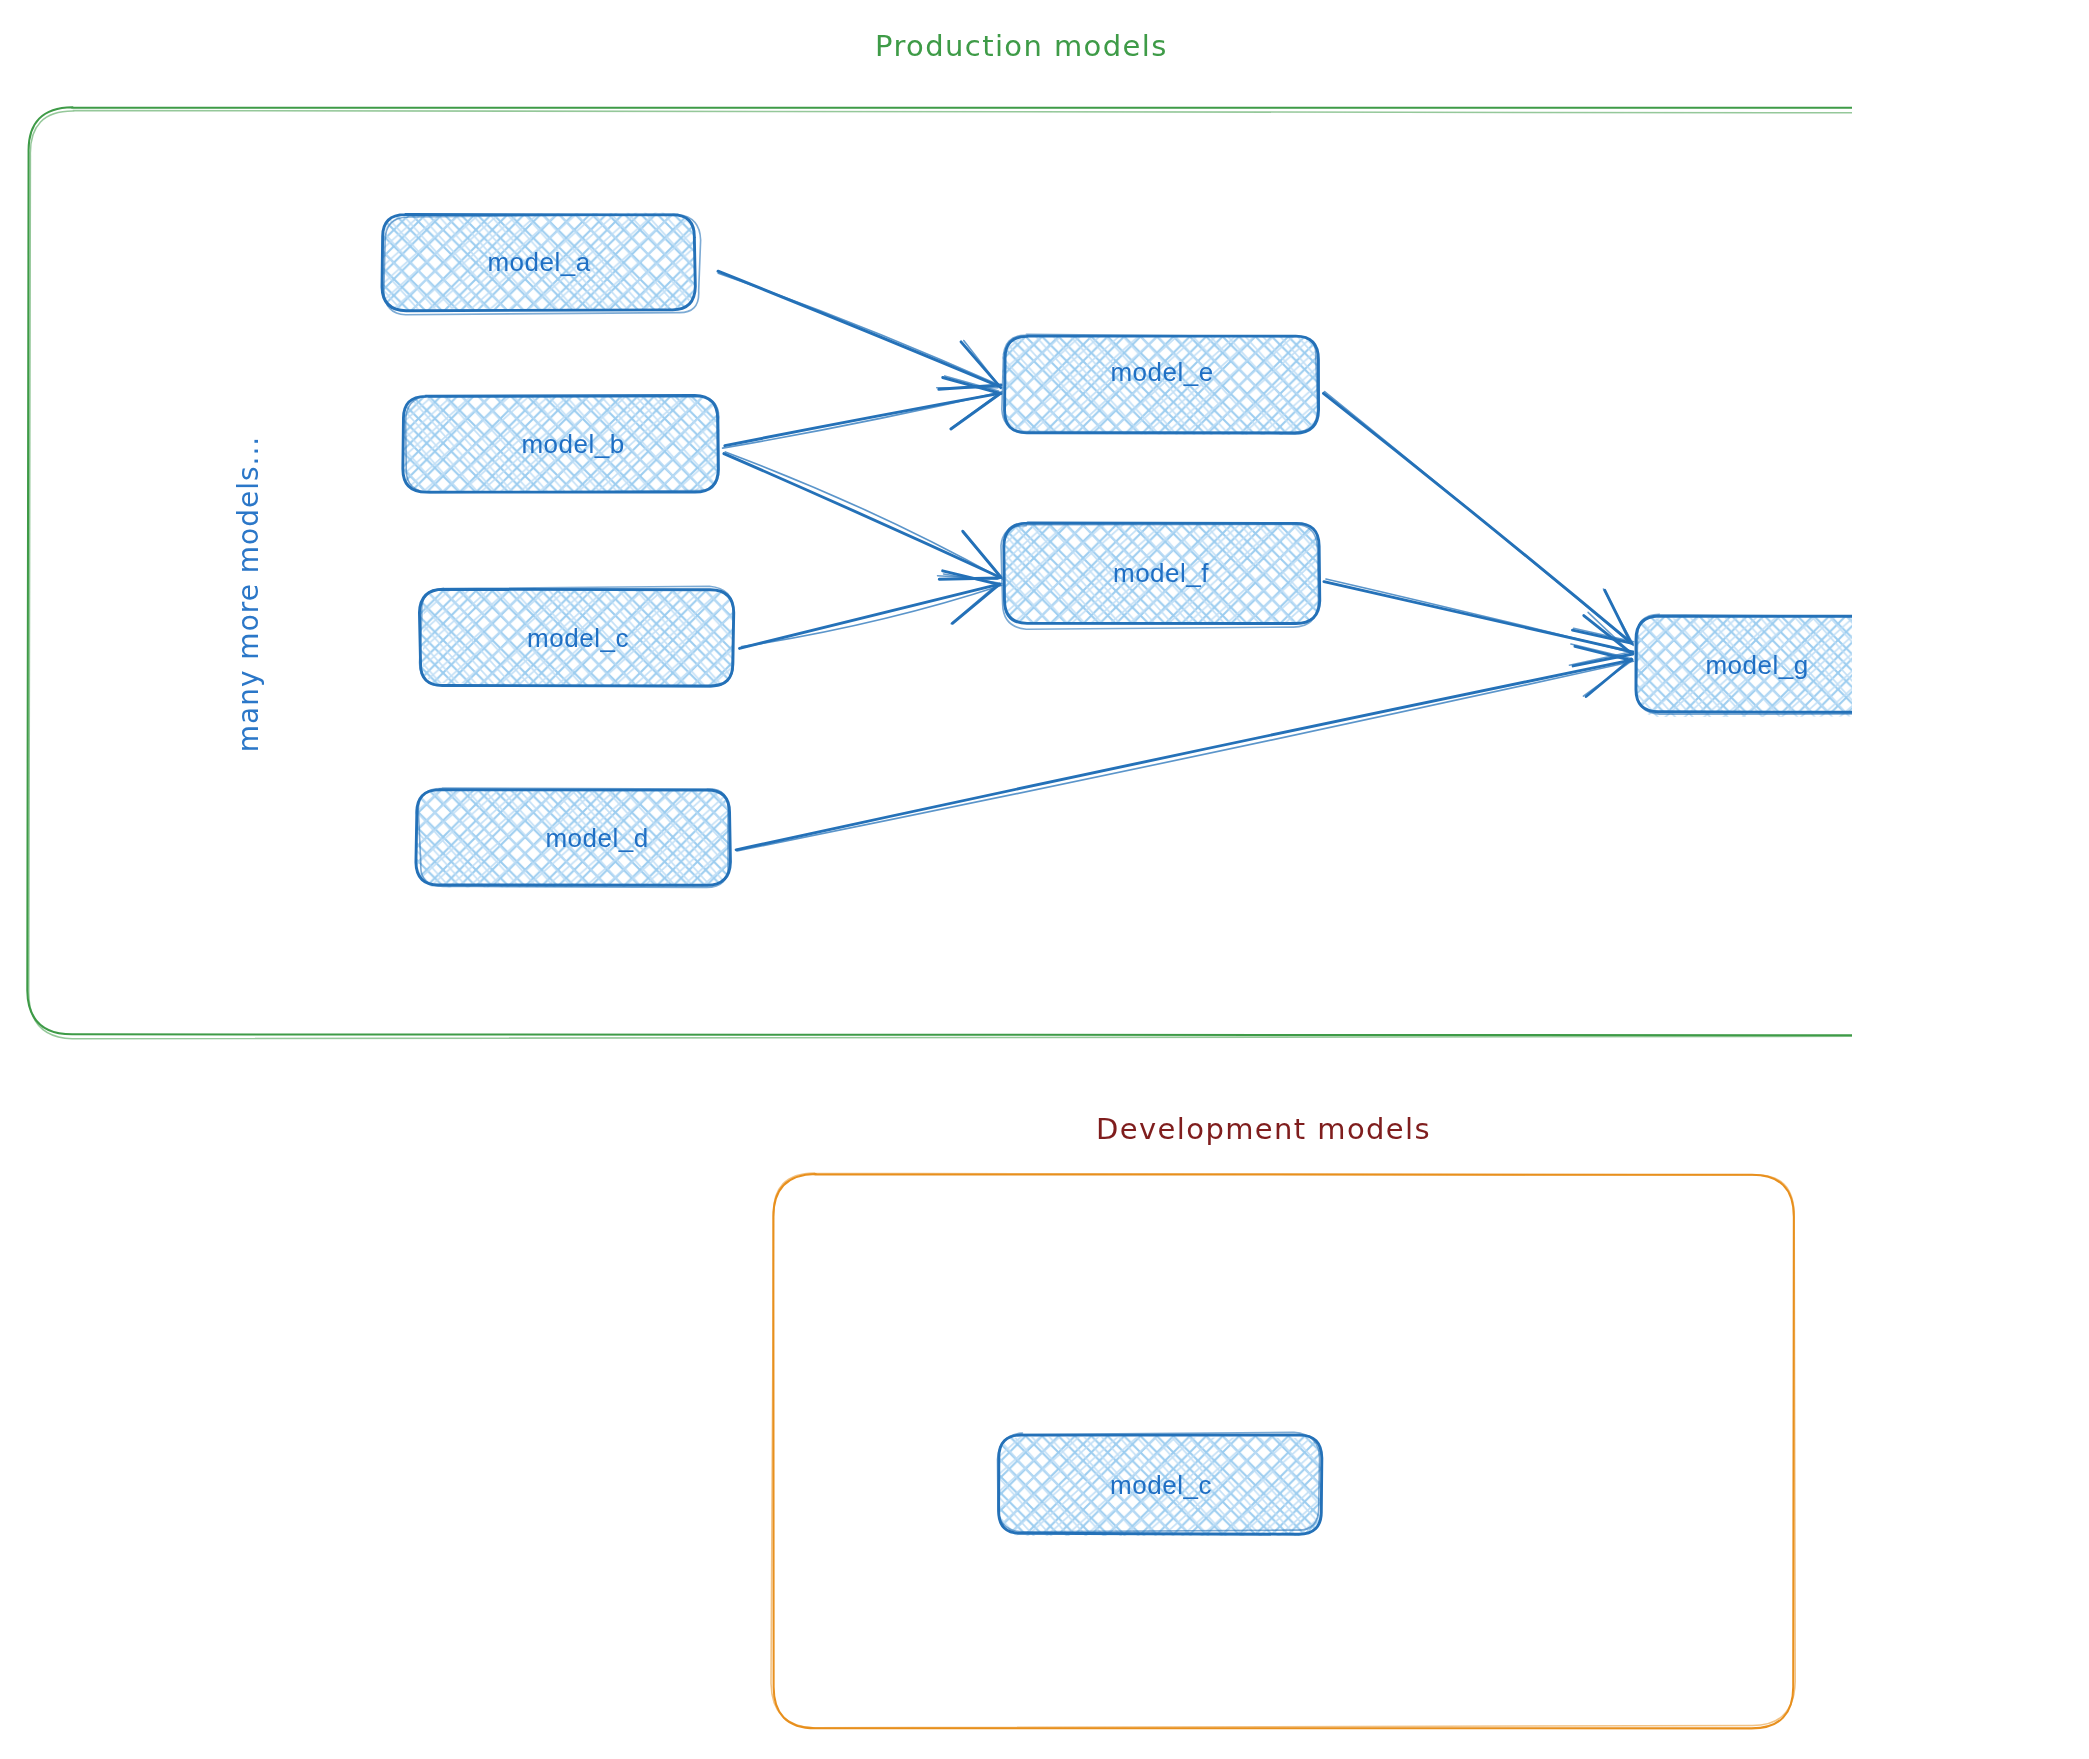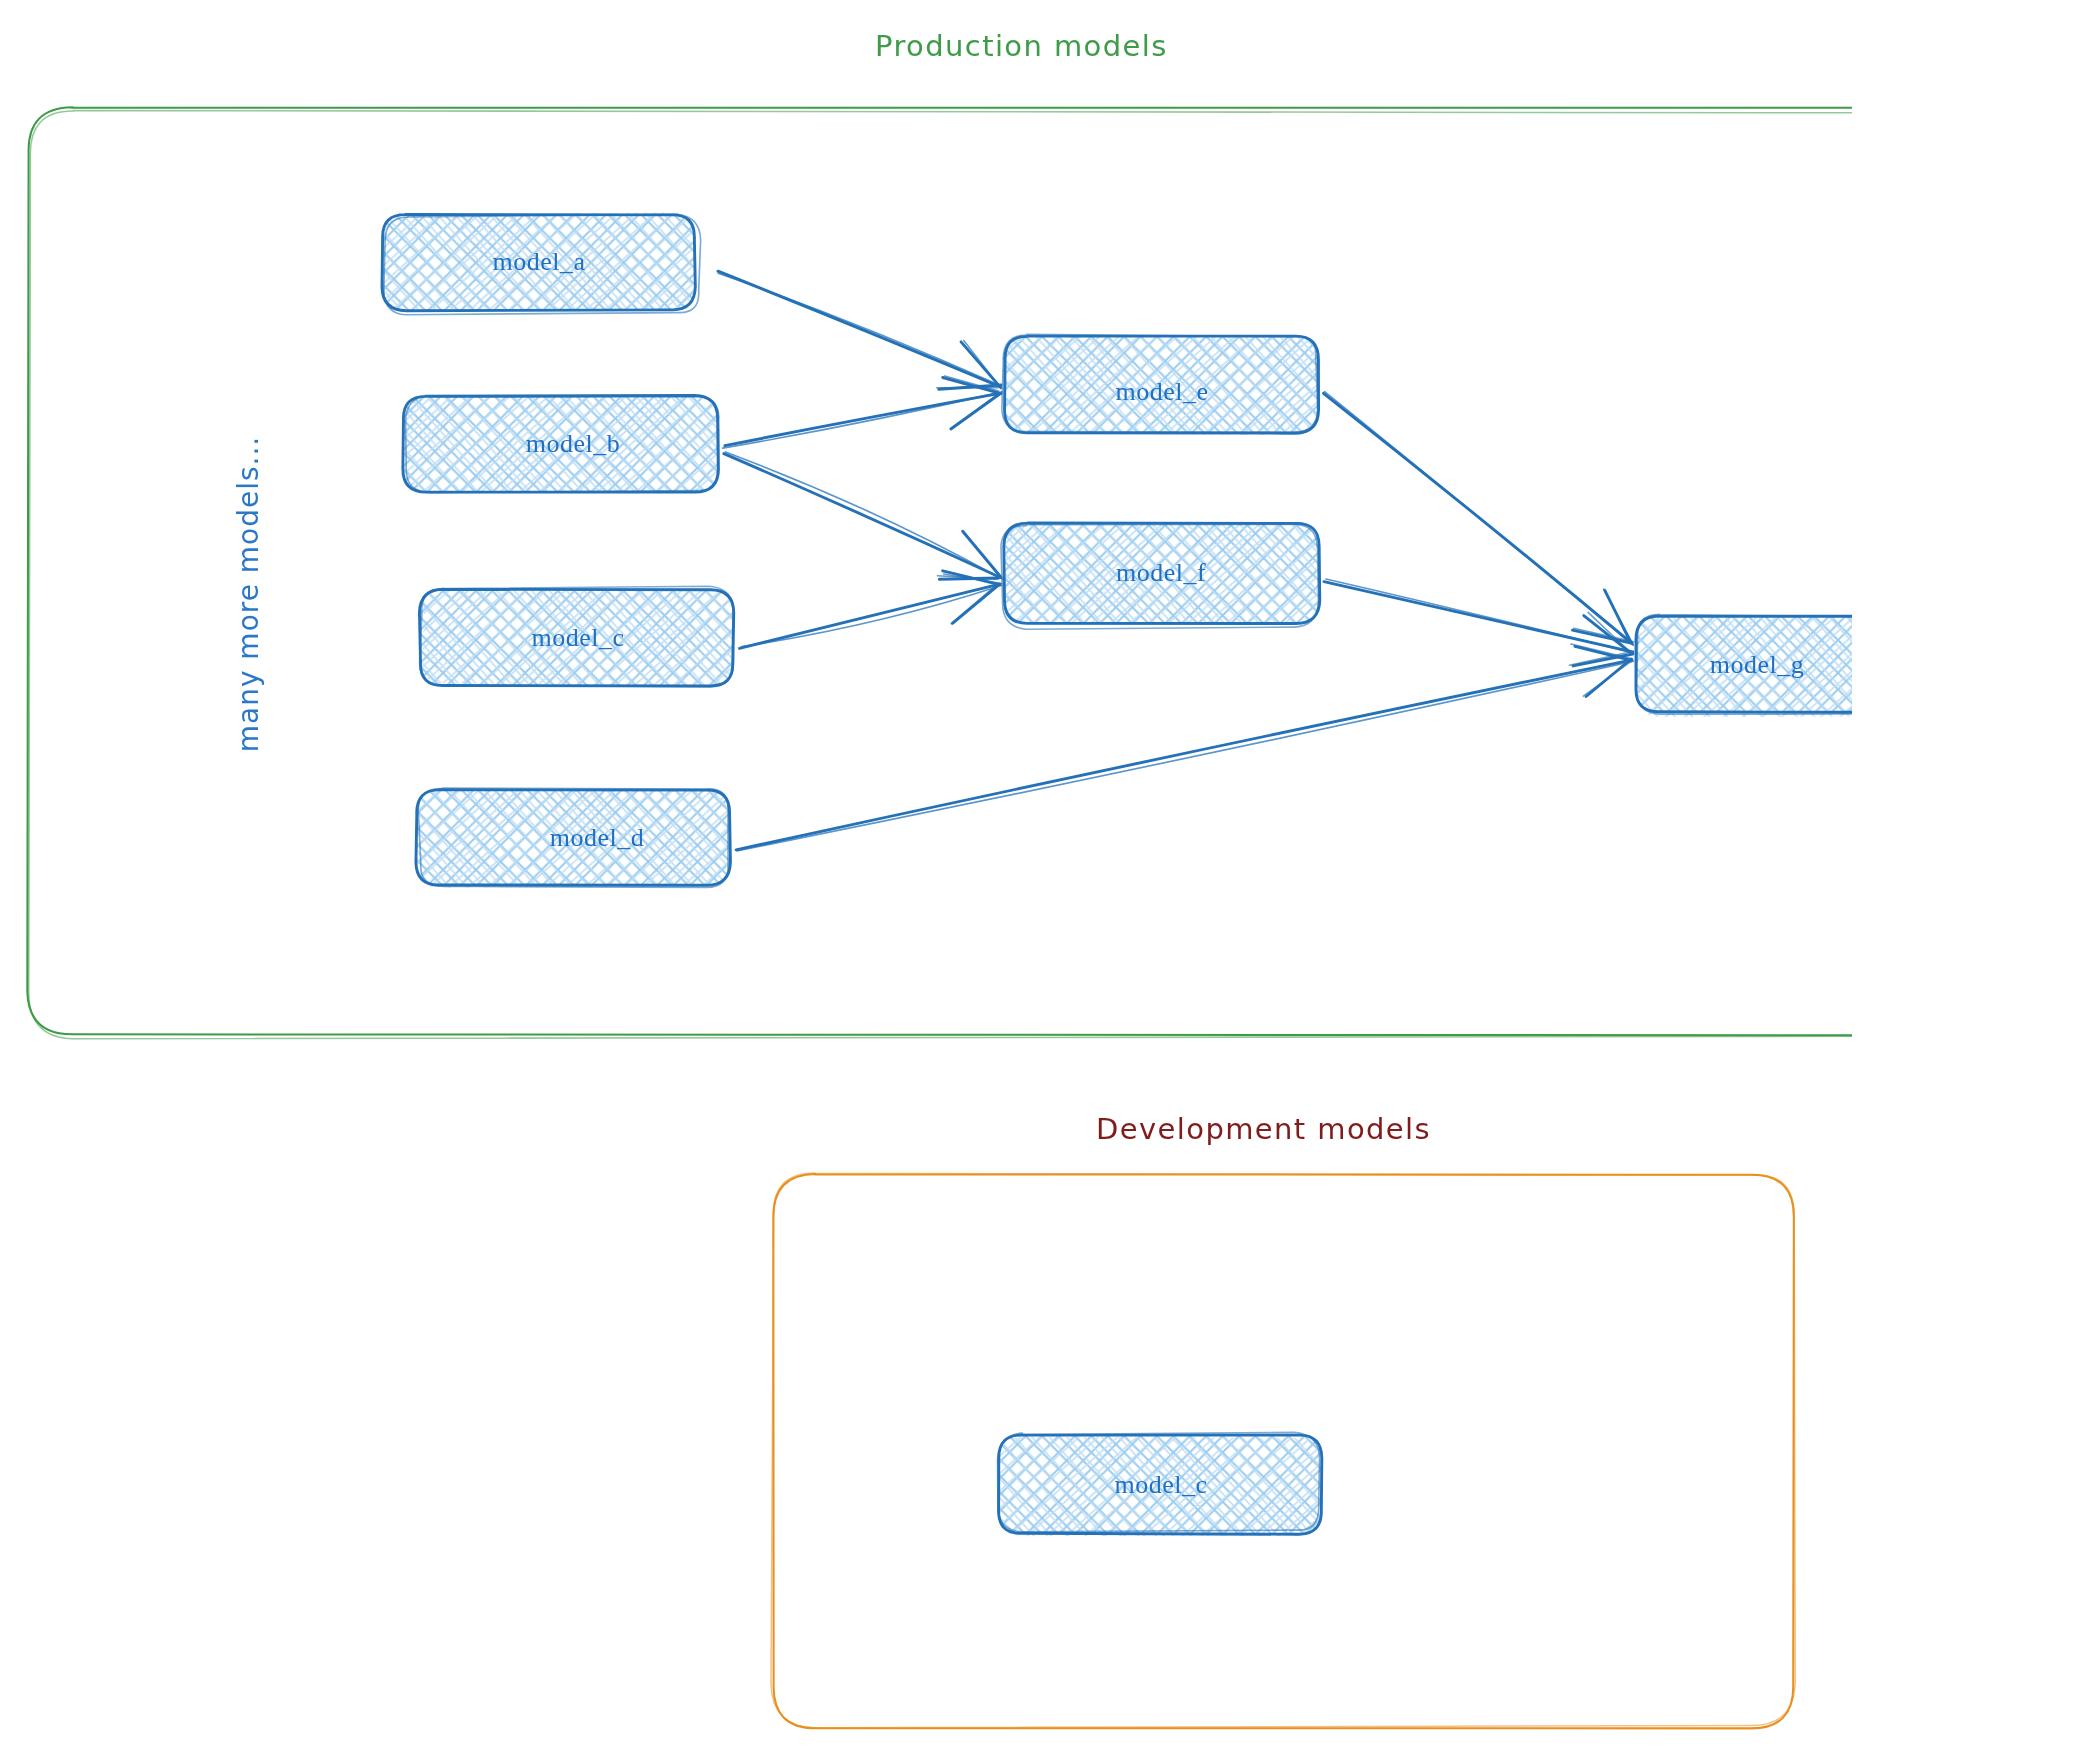--- a/index.html
+++ b/index.html
@@ -18,21 +18,21 @@
     font-size:29px;
     letter-spacing:1.4px;
     white-space:nowrap;
     user-select:none;
   }
   #prod-title{color:#3E9B47;left:875px;top:29px;}
   #dev-title{color:#7f1d1d;left:1096px;top:1112px;}
   .node-label{
     position:absolute;
     color:#1f6fc4;
-    font-family:Liberation Serif, serif;
+    font-family:Liberation Sans, sans-serif;
     font-size:26px;
     letter-spacing:0.5px;
     white-space:nowrap;
     transform:translate(-50%,-50%);
     user-select:none;
   }
   #side-label{
     position:absolute;
     color:#2b77c8;
     font-family:"DejaVu Sans", sans-serif;
@@ -476,19 +476,19 @@
 
   <div class="grp-title" id="dev-title">Development models</div>
 
   <div id="side-label">many more models...</div>
 
   <div id="labels-layer">
       <div class="node-label" style="left: 539px; top: 262px;">model_a</div>
       <div class="node-label" style="left: 561px; top: 444px; margin-left: 12px;">model_b</div>
       <div class="node-label" style="left: 578px; top: 638px;">model_c</div>
       <div class="node-label" style="left: 574px; top: 838px; margin-left: 23px;">model_d</div>
-      <div class="node-label" style="left: 1162px; top: 392px;">model_e</div>
+      <div class="node-label" style="left: 1162px; top: 372px;">model_e</div>
       <div class="node-label" style="left: 1161px; top: 573px;">model_f</div>
       <div class="node-label" style="left: 1757px; top: 665px;">model_g</div>
       <div class="node-label" style="left: 1161px; top: 1485px;">model_c</div>
     </div>
 </div>
 
 
 </body></html>

